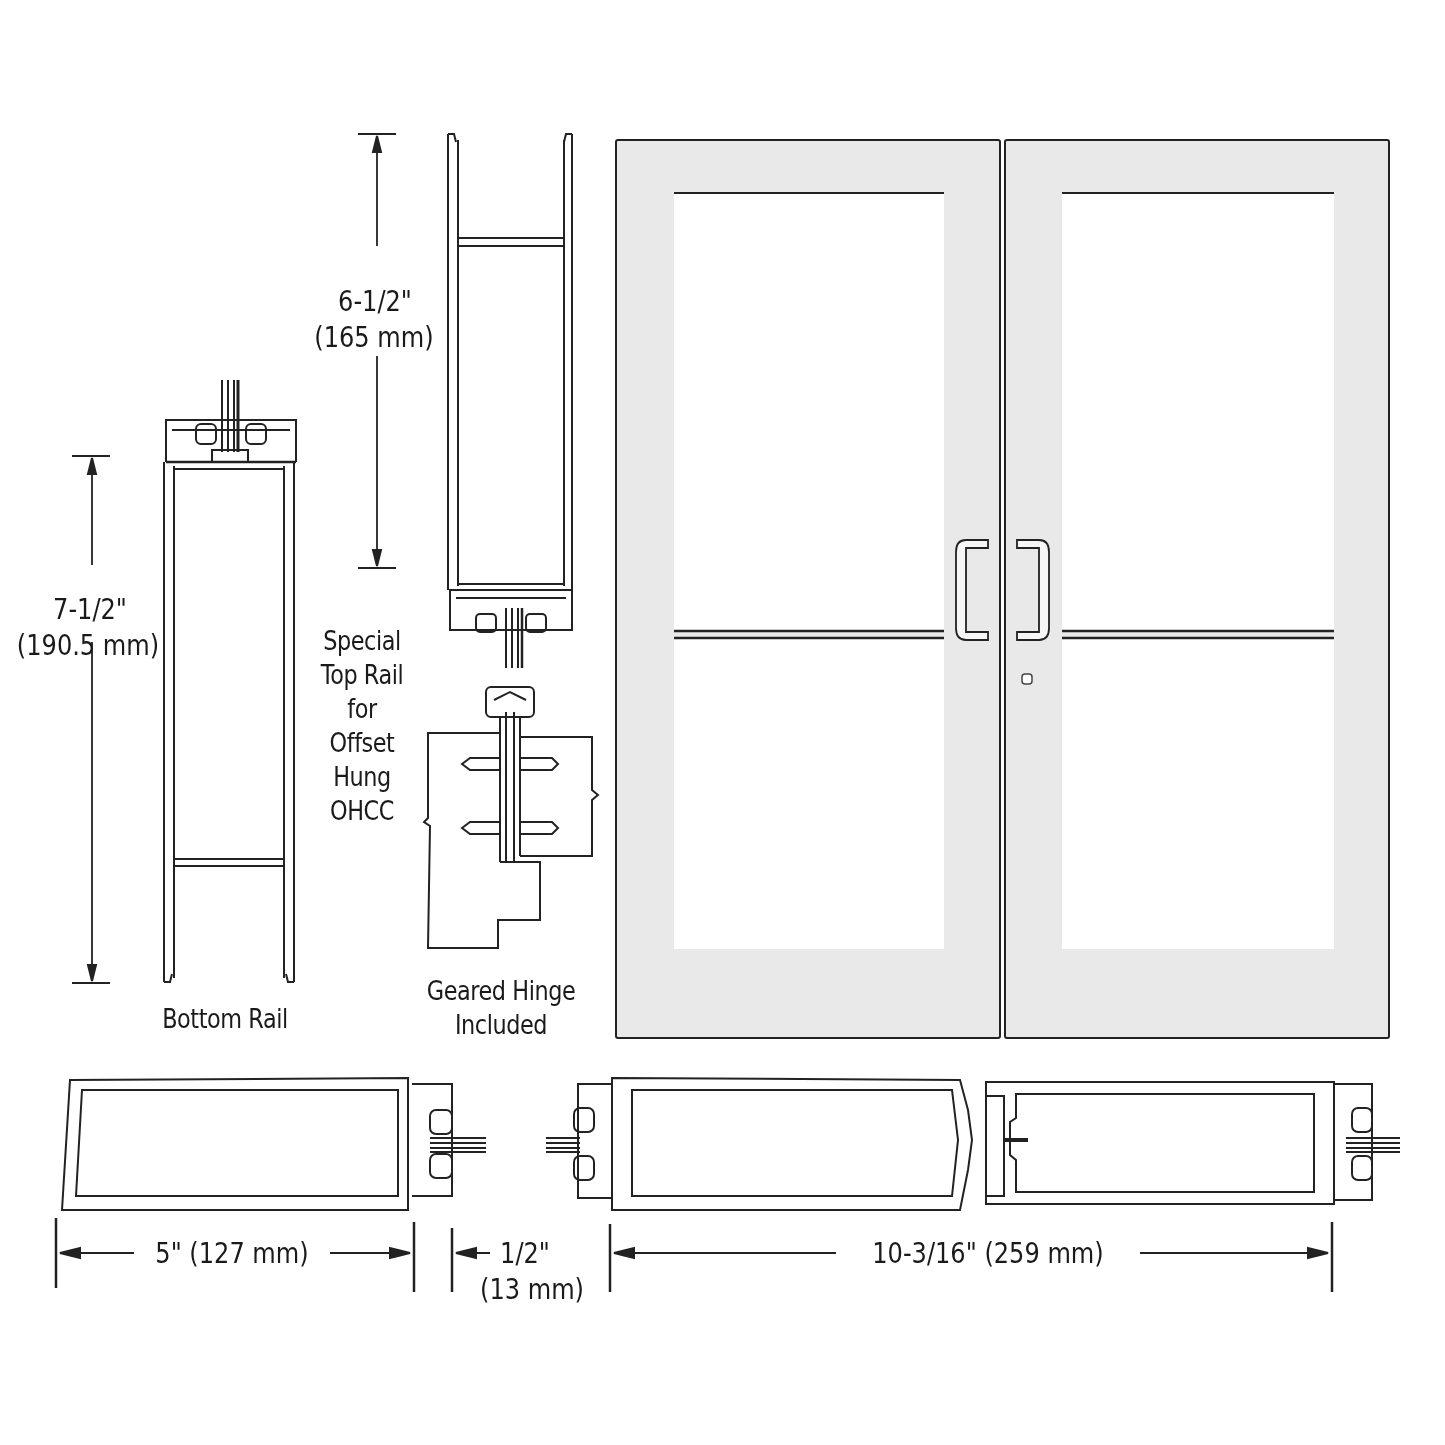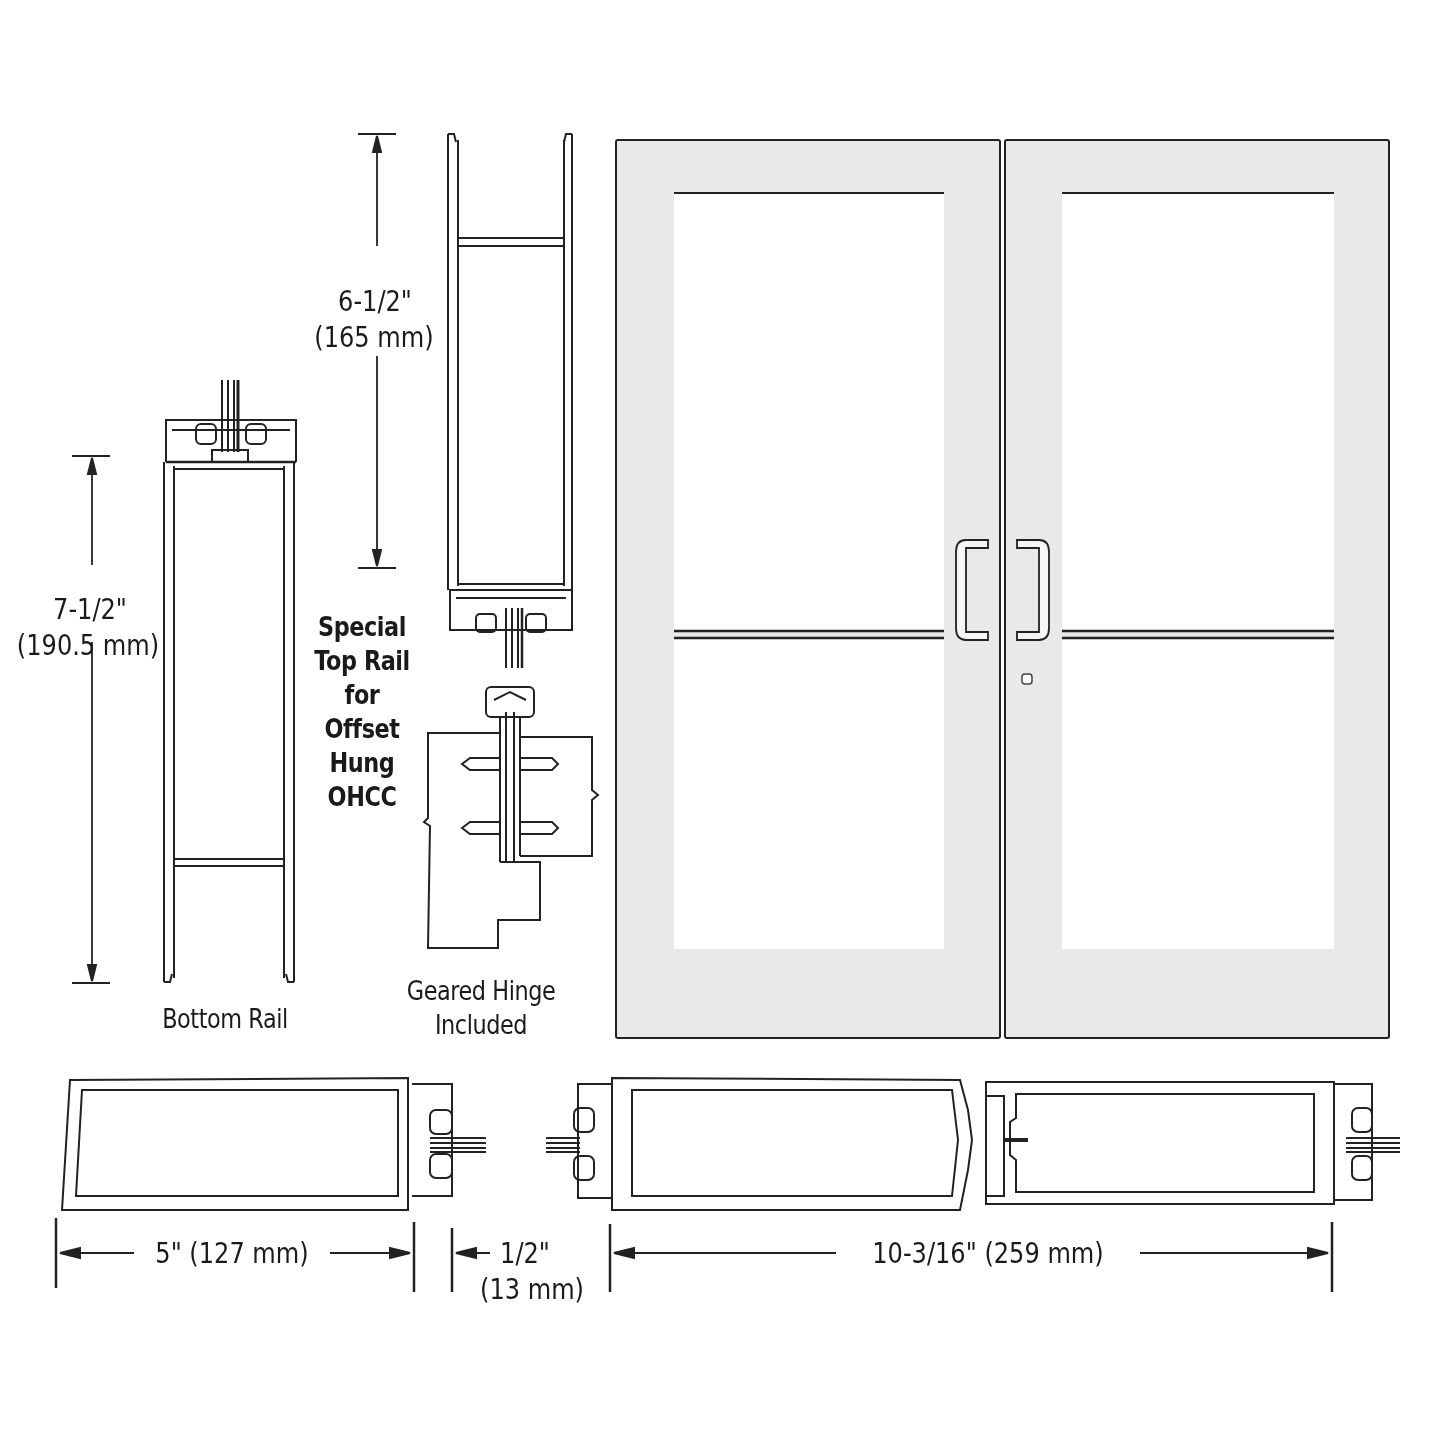--- a/index.html
+++ b/index.html
@@ -180,30 +180,30 @@
 </svg>
 
 <div class="dim" style="left:20px; top:592px; width:140px;">7-1/2"</div>
 <div class="dim" style="left:0px; top:628px; width:176px;">(190.5 mm)</div>
 
 <div class="dim" style="left:300px; top:284px; width:150px;">6-1/2"</div>
 <div class="dim" style="left:294px; top:320px; width:160px;">(165 mm)</div>
 
 <div class="label" style="left:130px; top:1002px; width:190px;">Bottom Rail</div>
 
-<div style="position:absolute; left:300px; top:610px; width:124px;font-weight:bold;">
+<div style="position:absolute; left:300px; top:624px; width:124px;">
   <div class="label" style="position:relative; width:124px;">Special</div>
   <div class="label" style="position:relative; width:124px;">Top Rail</div>
   <div class="label" style="position:relative; width:124px;">for</div>
   <div class="label" style="position:relative; width:124px;">Offset</div>
   <div class="label" style="position:relative; width:124px;">Hung</div>
   <div class="label" style="position:relative; width:124px;">OHCC</div>
 </div>
 
-<div style="position:absolute; left:386px; top:974px; width:190px;">
+<div style="position:absolute; left:406px; top:974px; width:190px;">
   <div class="label" style="position:relative; width:190px;">Geared Hinge</div>
   <div class="label" style="position:relative; width:190px;">Included</div>
 </div>
 
 <div class="dim" style="left:134px; top:1236px; width:196px;">5" (127 mm)</div>
 <div class="dim" style="left:490px; top:1236px; width:70px;">1/2"</div>
 <div class="dim" style="left:470px; top:1272px; width:124px;">(13 mm)</div>
 <div class="dim" style="left:836px; top:1236px; width:304px;">10-3/16" (259 mm)</div>
 
 </body></html>

